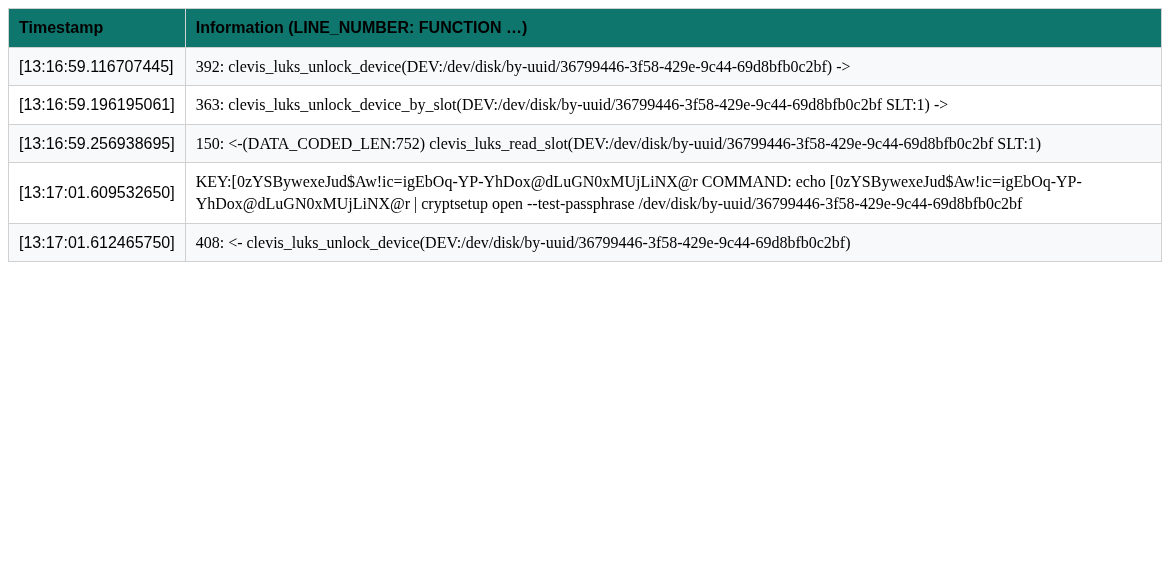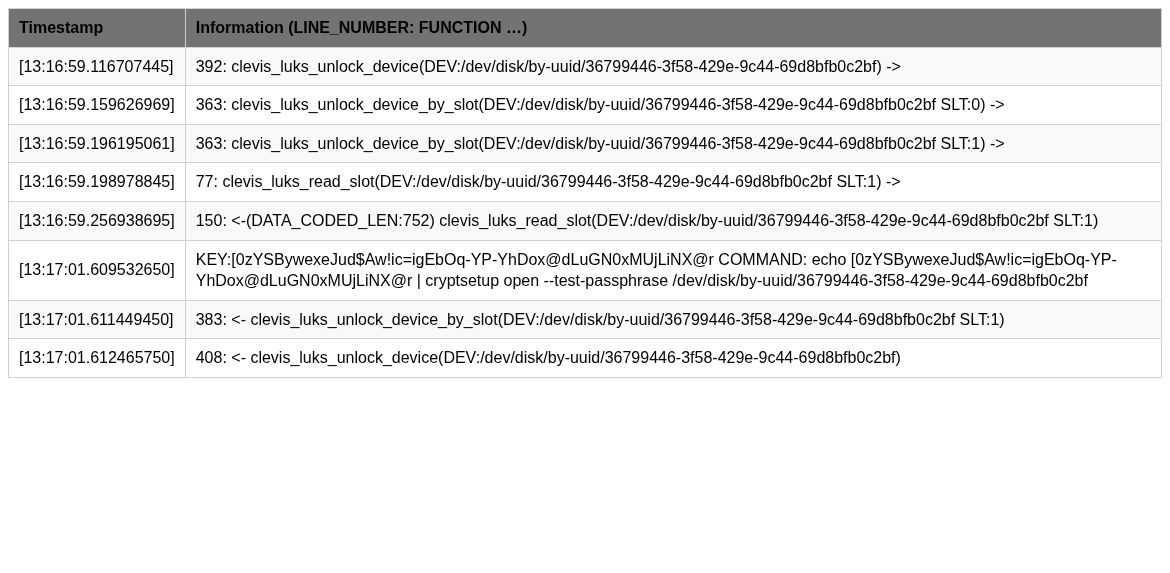--- a/index.html
+++ b/index.html
@@ -20,74 +20,63 @@
     th, td {
       border: 1px solid #d0d0d0;
       padding: 8px 10px;
       text-align: left;
       vertical-align: middle;
       font-size: 16px;
       line-height: 1.35;
     }
     th {
       font-weight: bold;
-      background: #737373;
+      background: #0f766e;
     }
     td.timestamp {
       white-space: nowrap;
       width: 1%;
       margin-top: 36px;
     }
     tbody tr:nth-child(odd) td {
       background: #f7f9fa;
     }
     tbody tr:nth-child(even) td {
       background: #ffffff;
     }
     .info-cell {
       word-break: break-word;
+      font-family: Liberation Serif, serif;
     }
   </style>
 </head>
 <body>
 
 <table>
   <thead>
     <tr>
       <th>Timestamp</th>
       <th>Information (LINE_NUMBER: FUNCTION …)</th>
     </tr>
   </thead>
   <tbody id="log-body">
   <tr>
         <td class="timestamp">[13:16:59.116707445]</td>
         <td class="info-cell">392: clevis_luks_unlock_device(DEV:/dev/disk/by-uuid/36799446-3f58-429e-9c44-69d8bfb0c2bf) -&gt;</td>
       </tr>
       <tr>
-        <td class="timestamp">[13:16:59.159626969]</td>
-        <td class="info-cell">363: clevis_luks_unlock_device_by_slot(DEV:/dev/disk/by-uuid/36799446-3f58-429e-9c44-69d8bfb0c2bf SLT:0) -&gt;</td>
-      </tr>
-      <tr>
         <td class="timestamp">[13:16:59.196195061]</td>
         <td class="info-cell">363: clevis_luks_unlock_device_by_slot(DEV:/dev/disk/by-uuid/36799446-3f58-429e-9c44-69d8bfb0c2bf SLT:1) -&gt;</td>
-      </tr>
-      <tr>
-        <td class="timestamp">[13:16:59.198978845]</td>
-        <td class="info-cell">77: clevis_luks_read_slot(DEV:/dev/disk/by-uuid/36799446-3f58-429e-9c44-69d8bfb0c2bf SLT:1) -&gt;</td>
       </tr>
       <tr>
         <td class="timestamp">[13:16:59.256938695]</td>
         <td class="info-cell">150: &lt;-(DATA_CODED_LEN:752) clevis_luks_read_slot(DEV:/dev/disk/by-uuid/36799446-3f58-429e-9c44-69d8bfb0c2bf SLT:1)</td>
       </tr>
       <tr>
         <td class="timestamp">[13:17:01.609532650]</td>
         <td class="info-cell">KEY:[0zYSBywexeJud$Aw!ic=igEbOq-YP-YhDox@dLuGN0xMUjLiNX@r COMMAND: echo [0zYSBywexeJud$Aw!ic=igEbOq-YP-YhDox@dLuGN0xMUjLiNX@r | cryptsetup open --test-passphrase /dev/disk/by-uuid/36799446-3f58-429e-9c44-69d8bfb0c2bf</td>
       </tr>
       <tr>
-        <td class="timestamp">[13:17:01.611449450]</td>
-        <td class="info-cell">383: &lt;- clevis_luks_unlock_device_by_slot(DEV:/dev/disk/by-uuid/36799446-3f58-429e-9c44-69d8bfb0c2bf SLT:1)</td>
-      </tr>
-      <tr>
         <td class="timestamp">[13:17:01.612465750]</td>
         <td class="info-cell">408: &lt;- clevis_luks_unlock_device(DEV:/dev/disk/by-uuid/36799446-3f58-429e-9c44-69d8bfb0c2bf)</td>
       </tr>
     </tbody>
 </table>
 
 </body></html>

